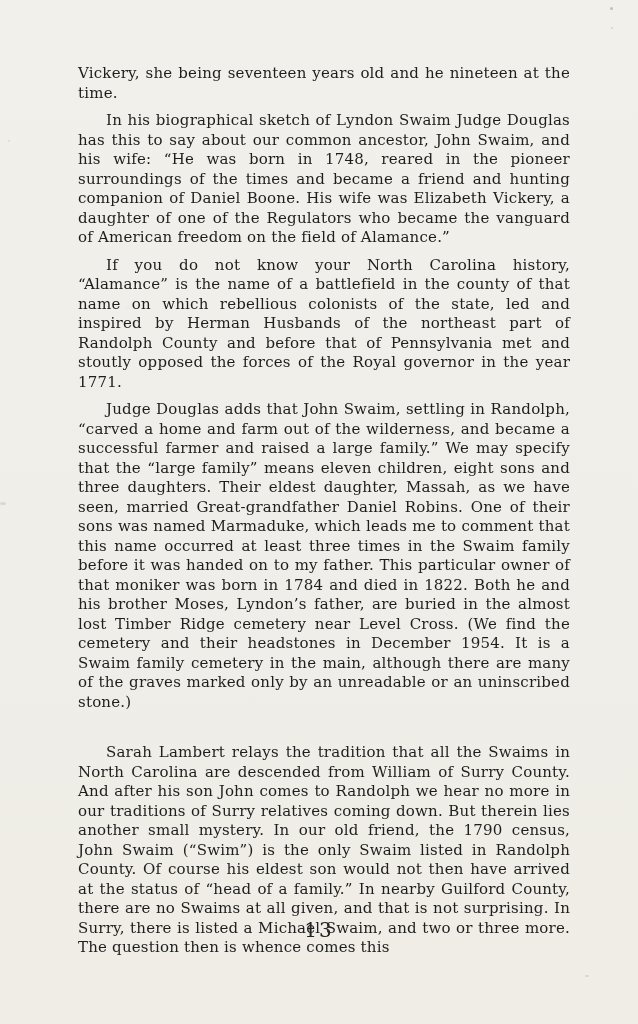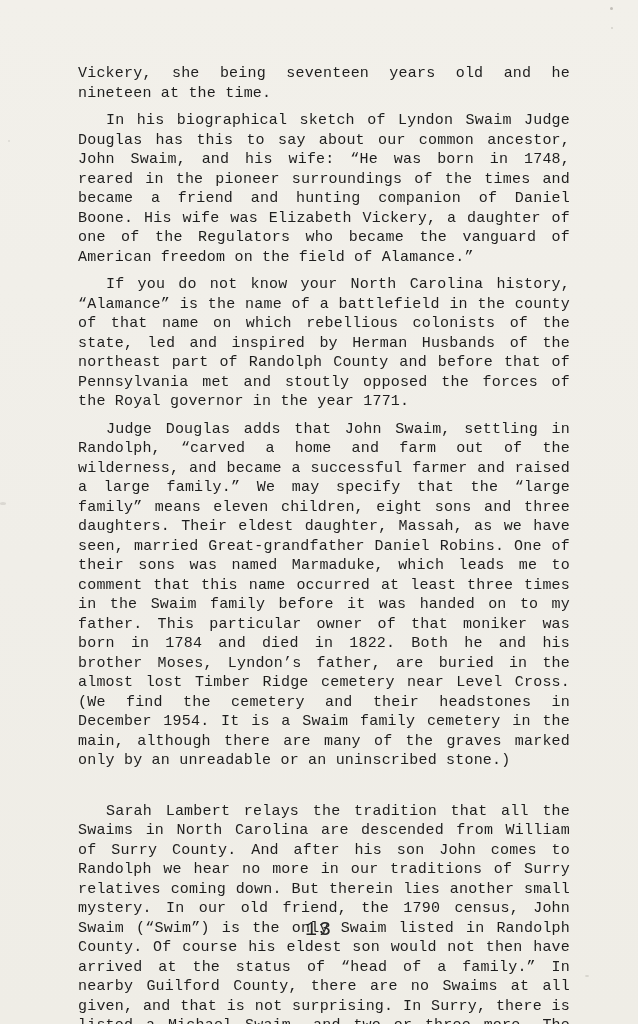--- a/index.html
+++ b/index.html
@@ -1,15 +1,15 @@
 <!DOCTYPE html>
 <html><head>
 <meta charset="utf-8">
 <style>
-  * { margin: 0; padding: 0; box-sizing: border-box; font-family: Liberation Mono, monospace; }
+  * { margin: 0; padding: 0; box-sizing: border-box; }
 
   html, body {
     background: #d8d6d0;
     font-family: "DejaVu Serif", "Liberation Serif", serif;
   }
 
   .page {
     position: relative;
     width: 638px;
     height: 1024px;

